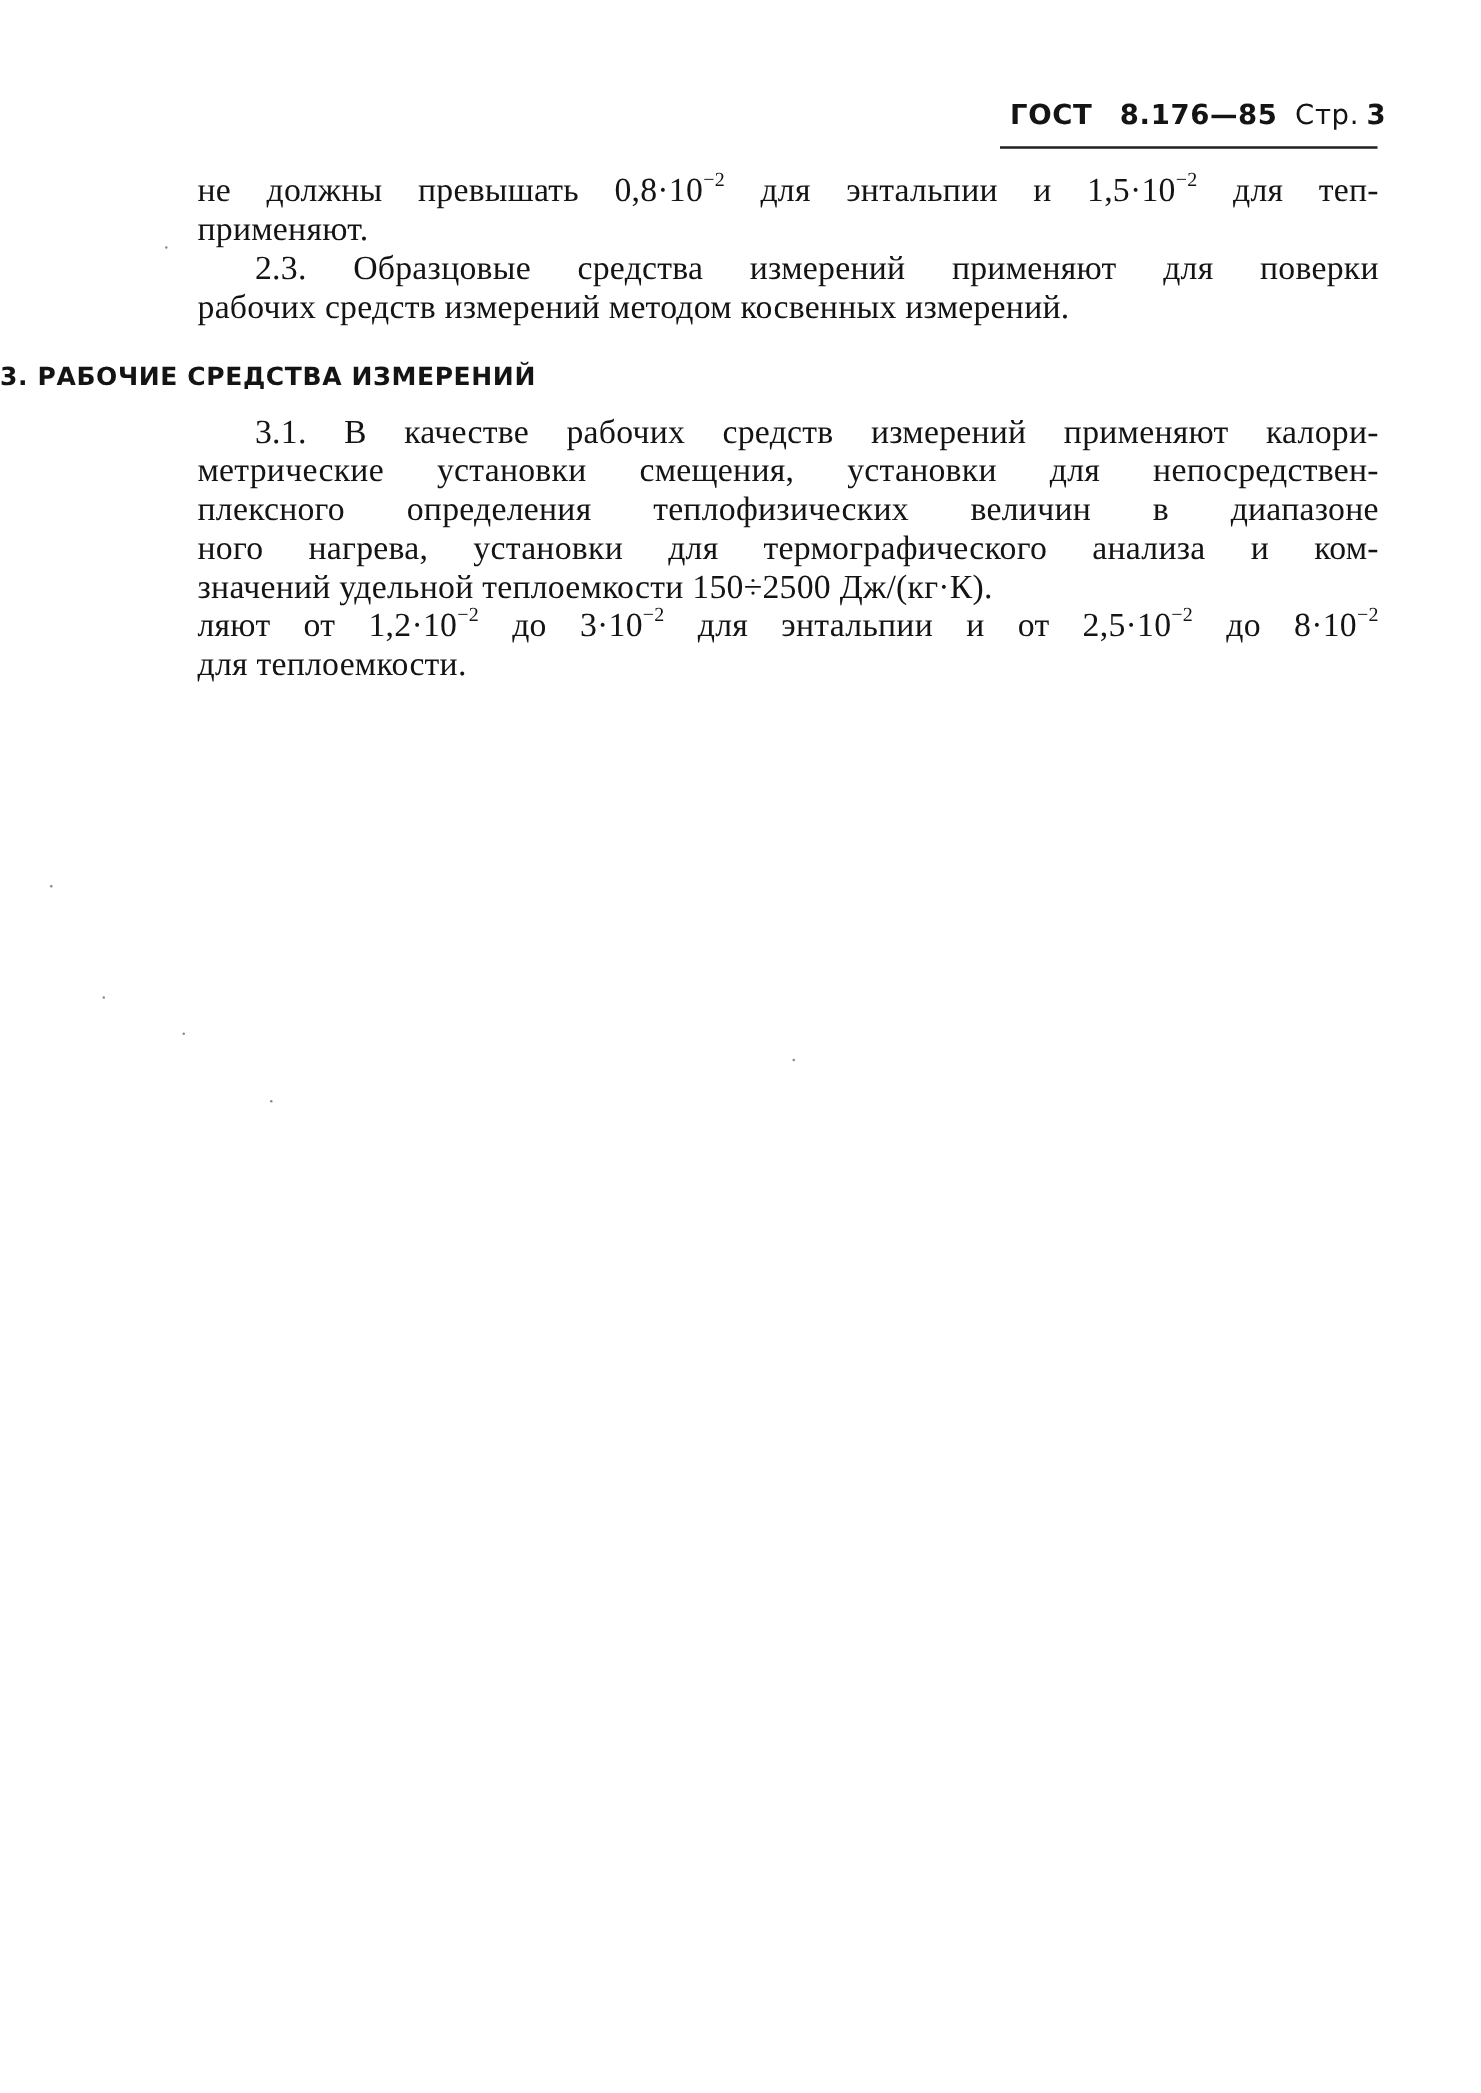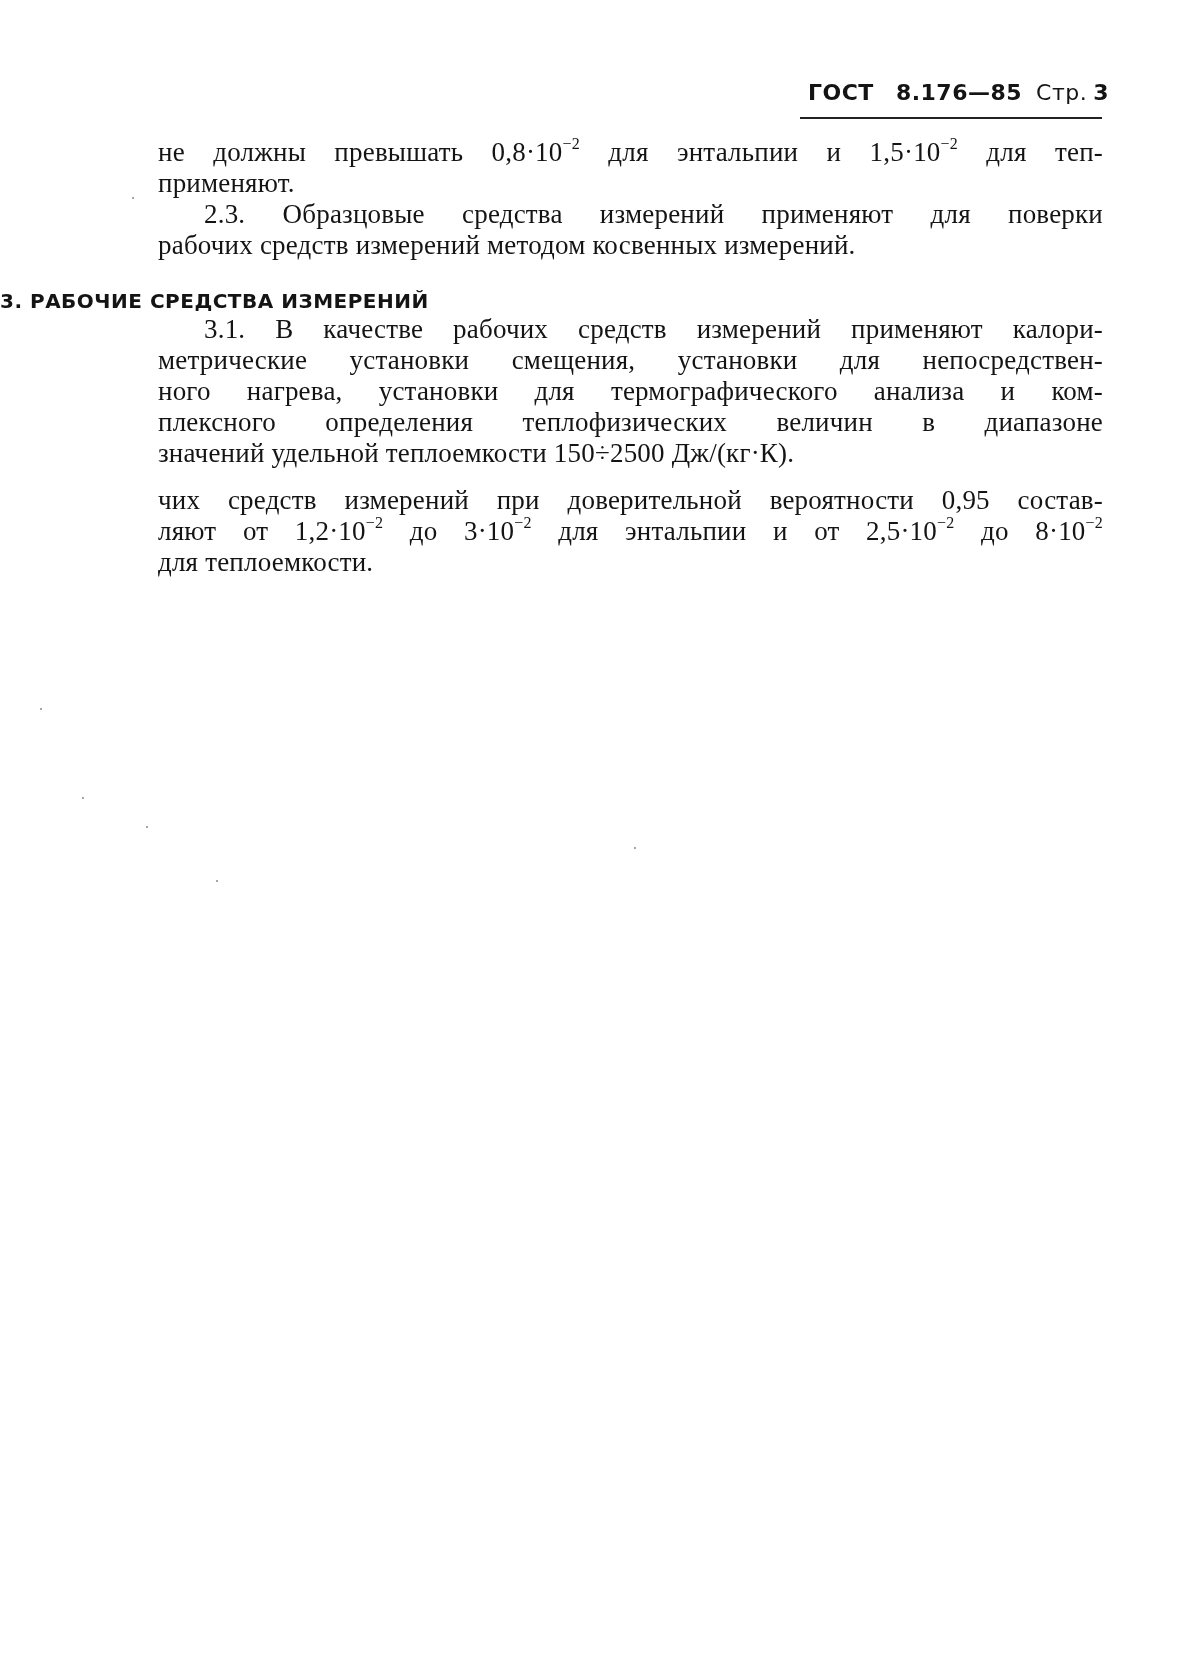--- a/index.html
+++ b/index.html
@@ -94,30 +94,29 @@
     <span class="line last">применяют.</span>
   </div>
 
   <div class="body-text" style="top:199px;">
     <span class="line indent">2.3. Образцовые средства измерений применяют для   поверки</span>
     <span class="line last">рабочих средств измерений методом косвенных измерений.</span>
   </div>
 
   <div class="sc" style="top:289px;">3. РАБОЧИЕ СРЕДСТВА ИЗМЕРЕНИЙ</div>
 
-  <div class="body-text" style="top:314px;">
+  <div class="body-text" style="top:330px;">
     <span class="line indent">3.1. В качестве рабочих средств измерений применяют калори-</span>
     <span class="line">метрические установки смещения, установки для непосредствен-</span>
+    <span class="line">плексного определения  теплофизических  величин в  диапазоне</span>
     <span class="line">ного нагрева, установки для термографического  анализа и ком-</span>
-    <span class="line">плексного определения  теплофизических  величин в  диапазоне</span>
     <span class="line last">значений удельной теплоемкости 150÷2500 Дж/(кг·К).</span>
   </div>
 
   <div class="body-text" style="top:485px;">
-    <span class="line">чих средств измерений при доверительной вероятности 0,95 состав-</span>
     <span class="line"><span>ляют от 1,2·10</span><sup>−2</sup><span> до 3·10</span><sup>−2</sup><span> для   энтальпии и от 2,5·10</span><sup>−2</sup><span> до 8·10</span><sup>−2</sup></span>
     <span class="line last">для теплоемкости.</span>
   </div>
 
   <div class="speck" style="left:132px;top:197px;"></div>
   <div class="speck" style="left:40px;top:708px;"></div>
   <div class="speck" style="left:82px;top:797px;"></div>
   <div class="speck" style="left:146px;top:826px;"></div>
   <div class="speck" style="left:634px;top:847px;"></div>
   <div class="speck" style="left:216px;top:880px;"></div>

